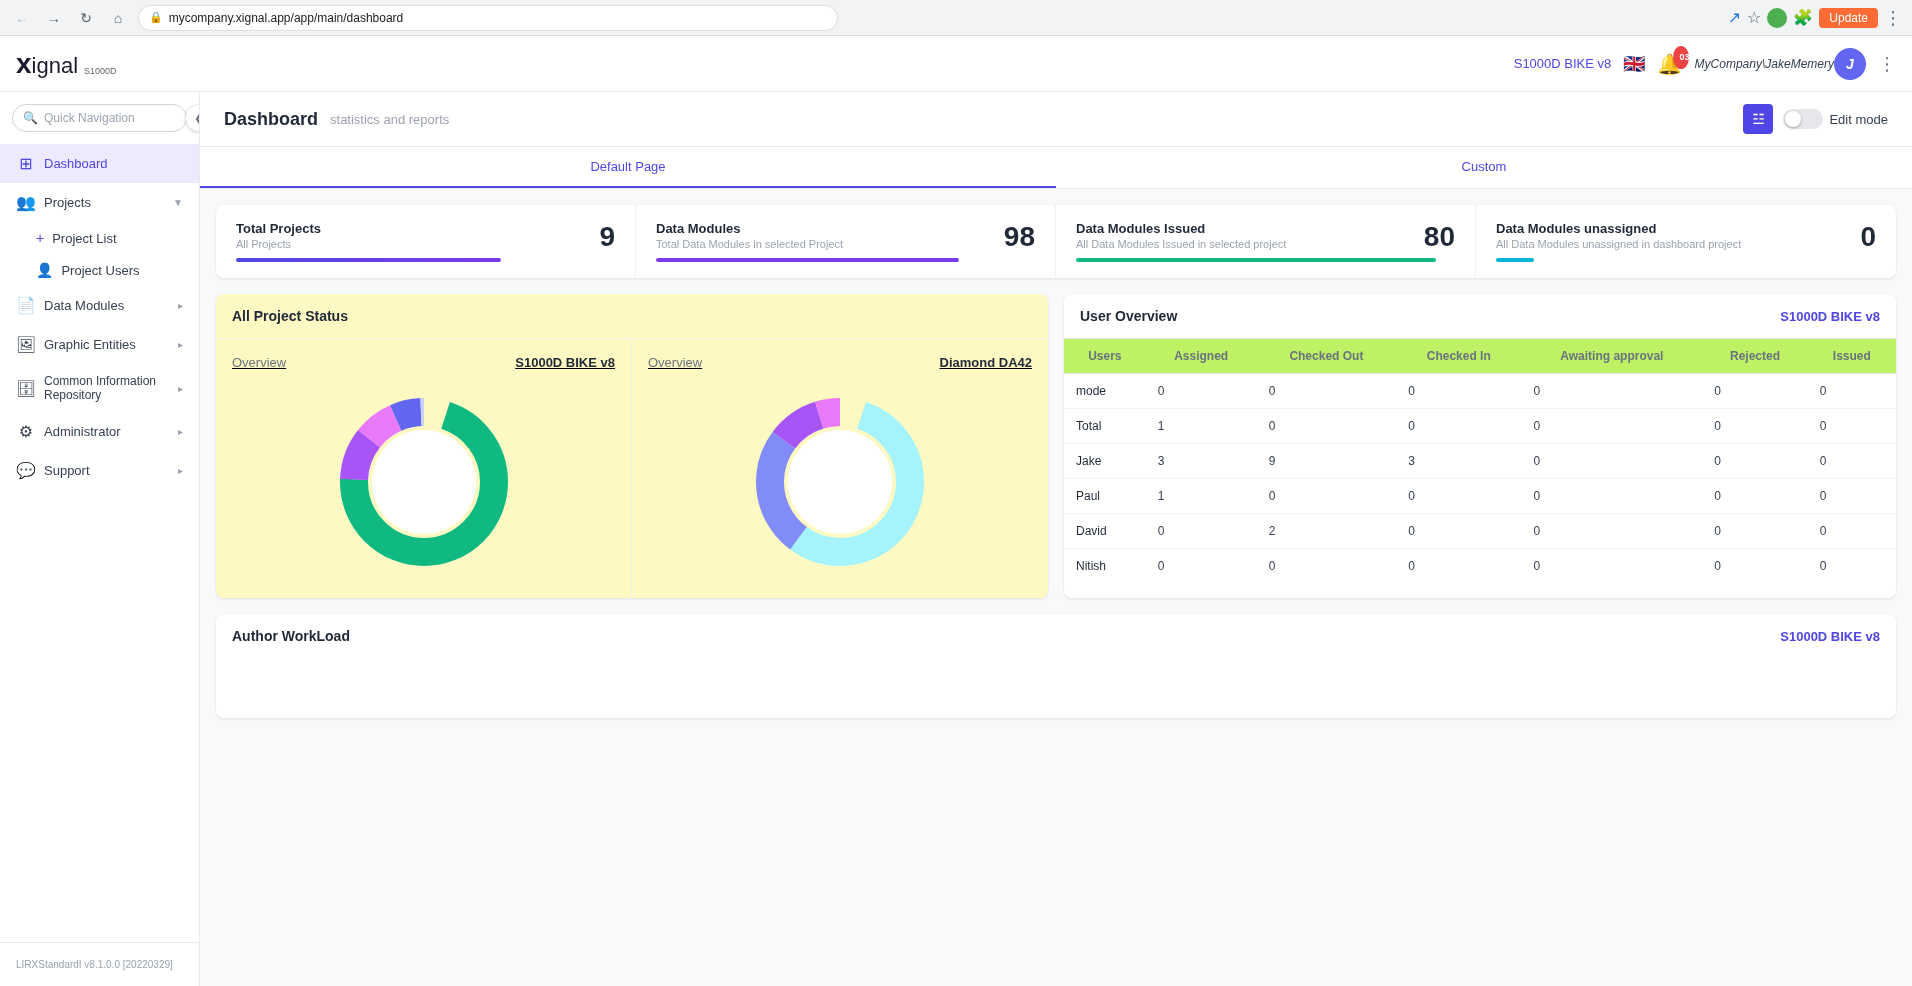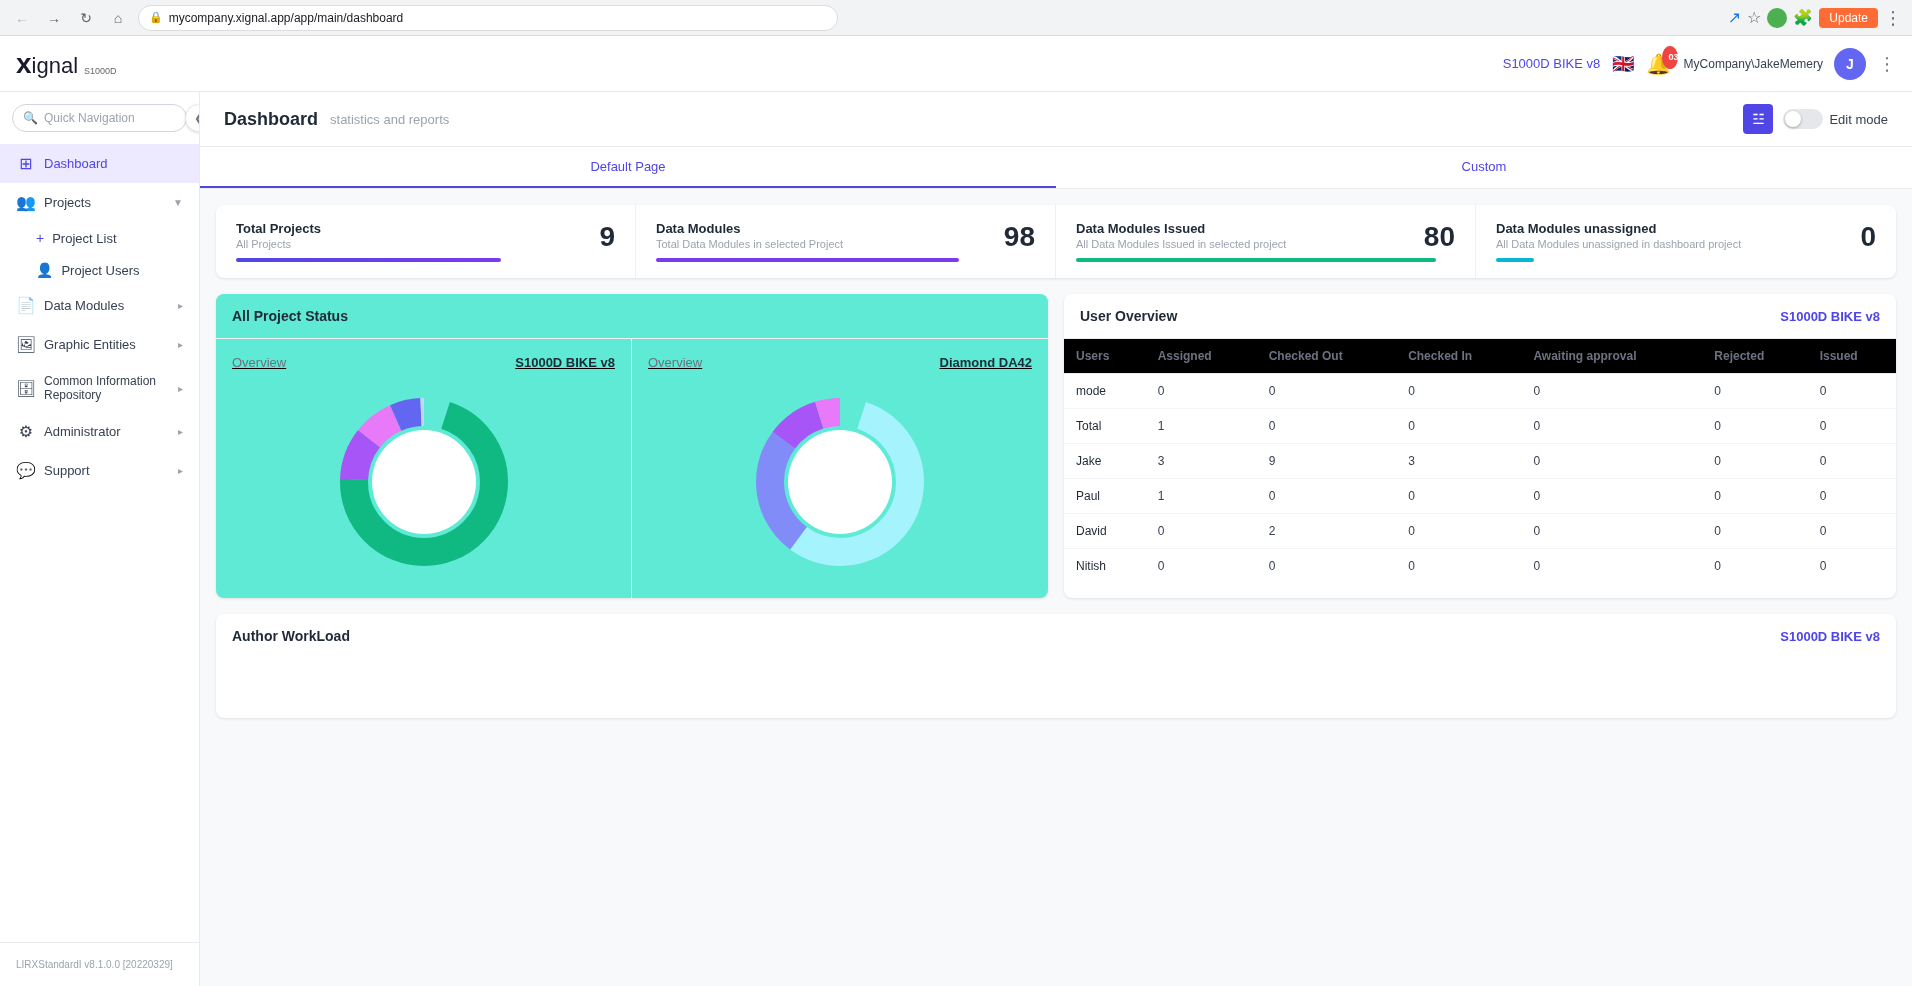--- a/index.html
+++ b/index.html
@@ -54,21 +54,21 @@
     .project-label { color: #4f46e5; font-size: 13px; font-weight: 500; }
     .flag-icon { font-size: 18px; }
     .notif-badge {
       position: relative; cursor: pointer;
     }
     .notif-count {
       position: absolute; top: -6px; right: -6px;
       background: #ef4444; color: white; border-radius: 50%; width: 16px; height: 23px;
       font-size: 9px; display: flex; align-items: center; justify-content: center; font-weight: 700; padding-left: 8px;
     }
-    .user-info { display: flex; align-items: center; gap: 11px; color: #374151; font-size: 12px; }
+    .user-info { display: flex; align-items: center; gap: 0; color: #374151; font-size: 12px; font-style: italic; }
     .avatar {
       width: 32px; height: 32px; border-radius: 50%; background: #6366f1;
       color: white; display: flex; align-items: center; justify-content: center; font-weight: 700; font-size: 14px;
     }
 
     
     .main-area { display: flex; flex: 1; overflow: hidden; }
 
     
     .sidebar {
@@ -173,22 +173,22 @@
     .chart-project { font-size: 13px; font-weight: 700; color: #1f2937; }
 
     
     .donut-container { position: relative; width: 200px; height: 200px; }
 
     
     .user-panel { background: white; border-radius: 8px; box-shadow: 0 1px 3px rgba(0,0,0,0.1); }
     .user-panel .panel-header { border-bottom: 1px solid #e8eaed; }
     .user-table { width: 100%; border-collapse: collapse; }
     .user-table th {
-      padding: 10px 12px; text-align: left; font-size: 12px; font-weight: 600;
-      color: #6b7280; background: #000000; border-bottom: 1px solid #e8eaed;
+      padding: 10px 12px; text-align: center; font-size: 12px; font-weight: 600;
+      color: #6b7280; background: #bef264; border-bottom: 1px solid #e8eaed;
     }
     .user-table td {
       padding: 10px 12px; font-size: 12px; color: #374151; border-bottom: 1px solid #f3f4f6;
     }
     .user-table tr:last-child td { border-bottom: none; }
     .user-table td:first-child { color: #1f2937; font-weight: 500; }
 
     
     .workload-panel {
       background: white; border-radius: 8px; box-shadow: 0 1px 3px rgba(0,0,0,0.1);
@@ -199,21 +199,21 @@
 
     
     .sidebar-toggle {
       width: 28px; height: 28px; border-radius: 50%; background: white; border: 1px solid #e8eaed;
       display: flex; align-items: center; justify-content: center; cursor: pointer;
       position: absolute; right: -14px; top: 12px; z-index: 20;
       box-shadow: 0 1px 3px rgba(0,0,0,0.15); color: #6b7280; font-size: 12px;
     }
 
     .all-project-status-panel {
-      background: #5eead4; border-radius: 8px; box-shadow: 0 1px 3px rgba(0,0,0,0.1);
+      background: #fef9c3; border-radius: 8px; box-shadow: 0 1px 3px rgba(0,0,0,0.1);
     }
   </style>
 </head>
 <body>
 
 <div class="browser-chrome">
   <button class="browser-nav-btn disabled">←</button>
   <button class="browser-nav-btn">→</button>
   <button class="browser-nav-btn">↻</button>
   <button class="browser-nav-btn">⌂</button>

